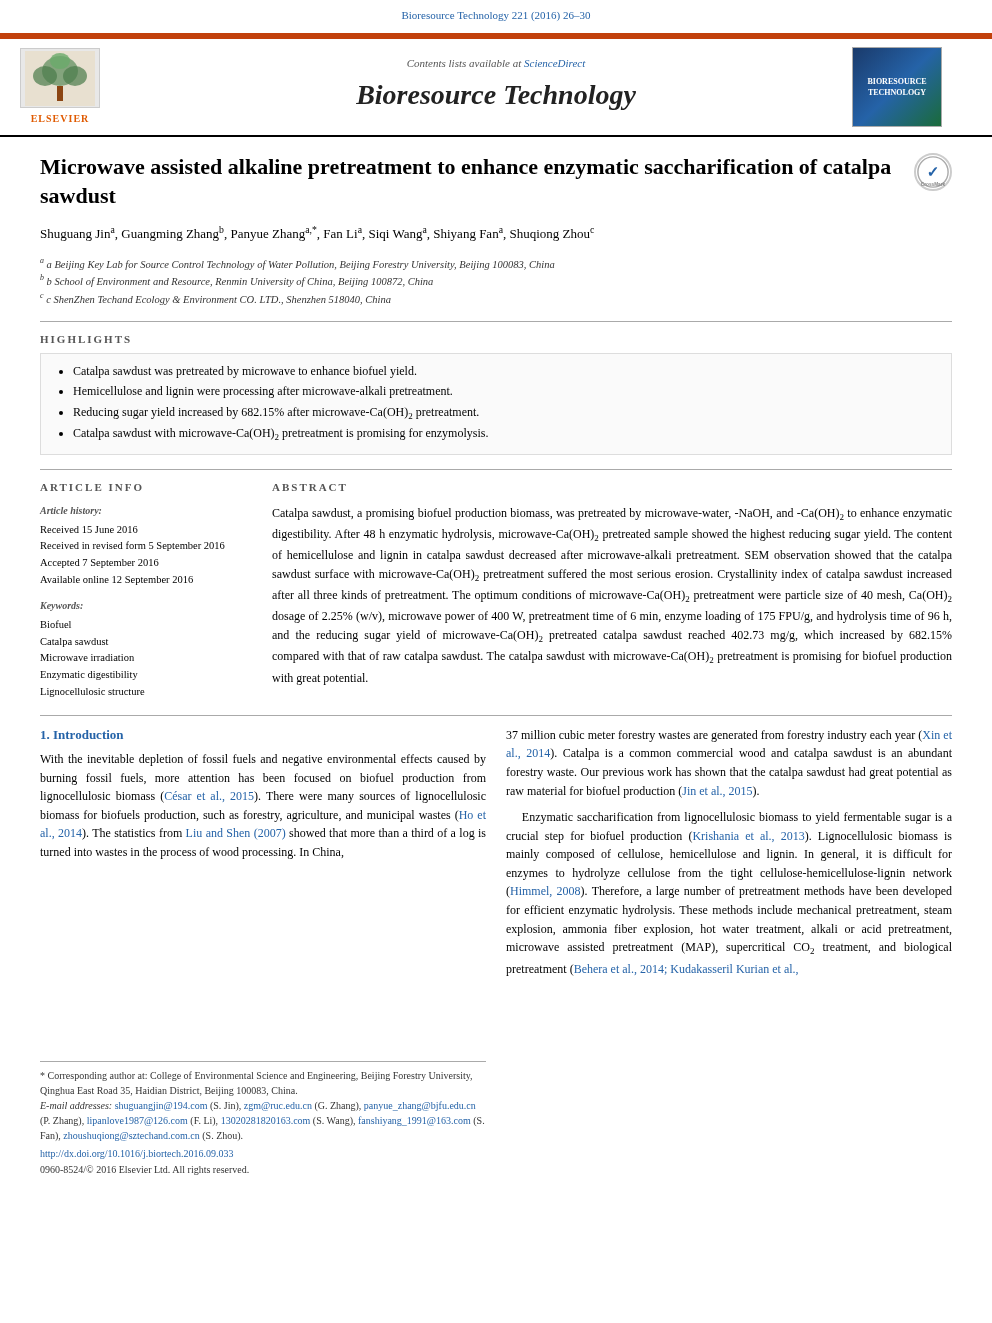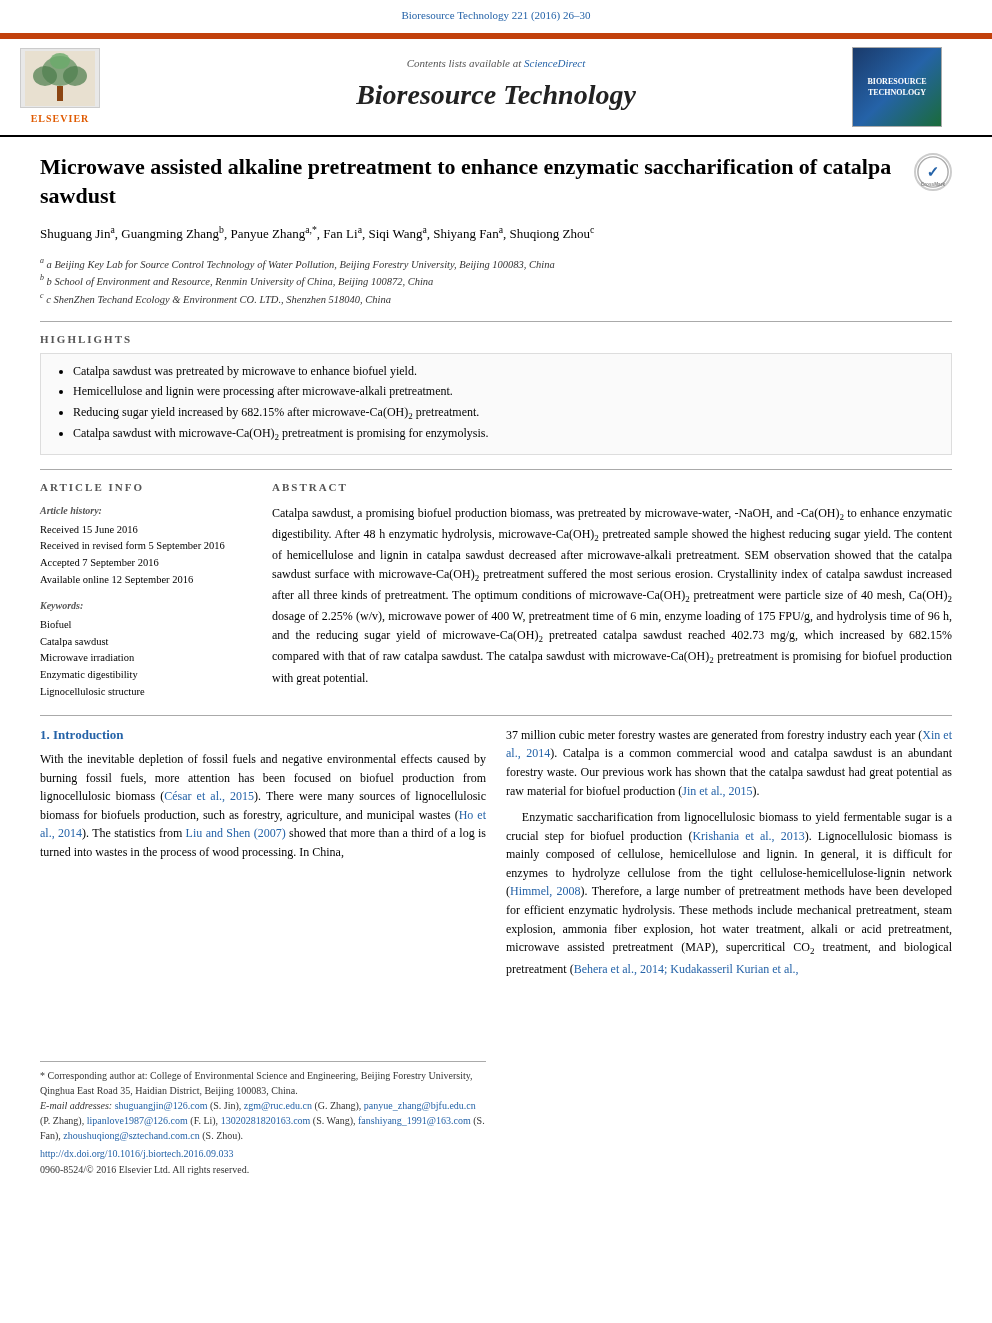--- a/index.html
+++ b/index.html
@@ -398,21 +398,21 @@
         </div>
         <div class="body-text">
           With the inevitable depletion of fossil fuels and negative environmental effects caused by burning fossil fuels, more attention has been focused on biofuel production from lignocellulosic biomass (<span class="ref-link">César et al., 2015</span>). There were many sources of lignocellulosic biomass for biofuels production, such as forestry, agriculture, and municipal wastes (<span class="ref-link">Ho et al., 2014</span>). The statistics from <span class="ref-link">Liu and Shen (2007)</span> showed that more than a third of a log is turned into wastes in the process of wood processing. In China,
         </div>
 
         <div style="margin-top: 200px;">
           <div class="footnote-section">
             <div class="footnote-text">* Corresponding author at: College of Environmental Science and Engineering, Beijing Forestry University, Qinghua East Road 35, Haidian District, Beijing 100083, China.</div>
             <div class="footnote-text">
               <em><span>E-mail addresses:</span></em>
-              <span class="footnote-link">shuguangjin@126.com</span> (S. Jin),
+              <span class="footnote-link">shuguangjin@194.com</span> (S. Jin),
               <span class="footnote-link">zgm@ruc.edu.cn</span> (G. Zhang),
               <span class="footnote-link">panyue_zhang@bjfu.edu.cn</span> (P. Zhang),
               <span class="footnote-link">lipanlove1987@126.com</span> (F. Li),
               <span class="footnote-link">13020281820163.com</span> (S. Wang),
               <span class="footnote-link">fanshiyang_1991@163.com</span> (S. Fan),
               <span class="footnote-link">zhoushuqiong@sztechand.com.cn</span> (S. Zhou).
             </div>
             <div class="doi-line">http://dx.doi.org/10.1016/j.biortech.2016.09.033</div>
             <div class="issn-line">0960-8524/© 2016 Elsevier Ltd. All rights reserved.</div>
           </div>

